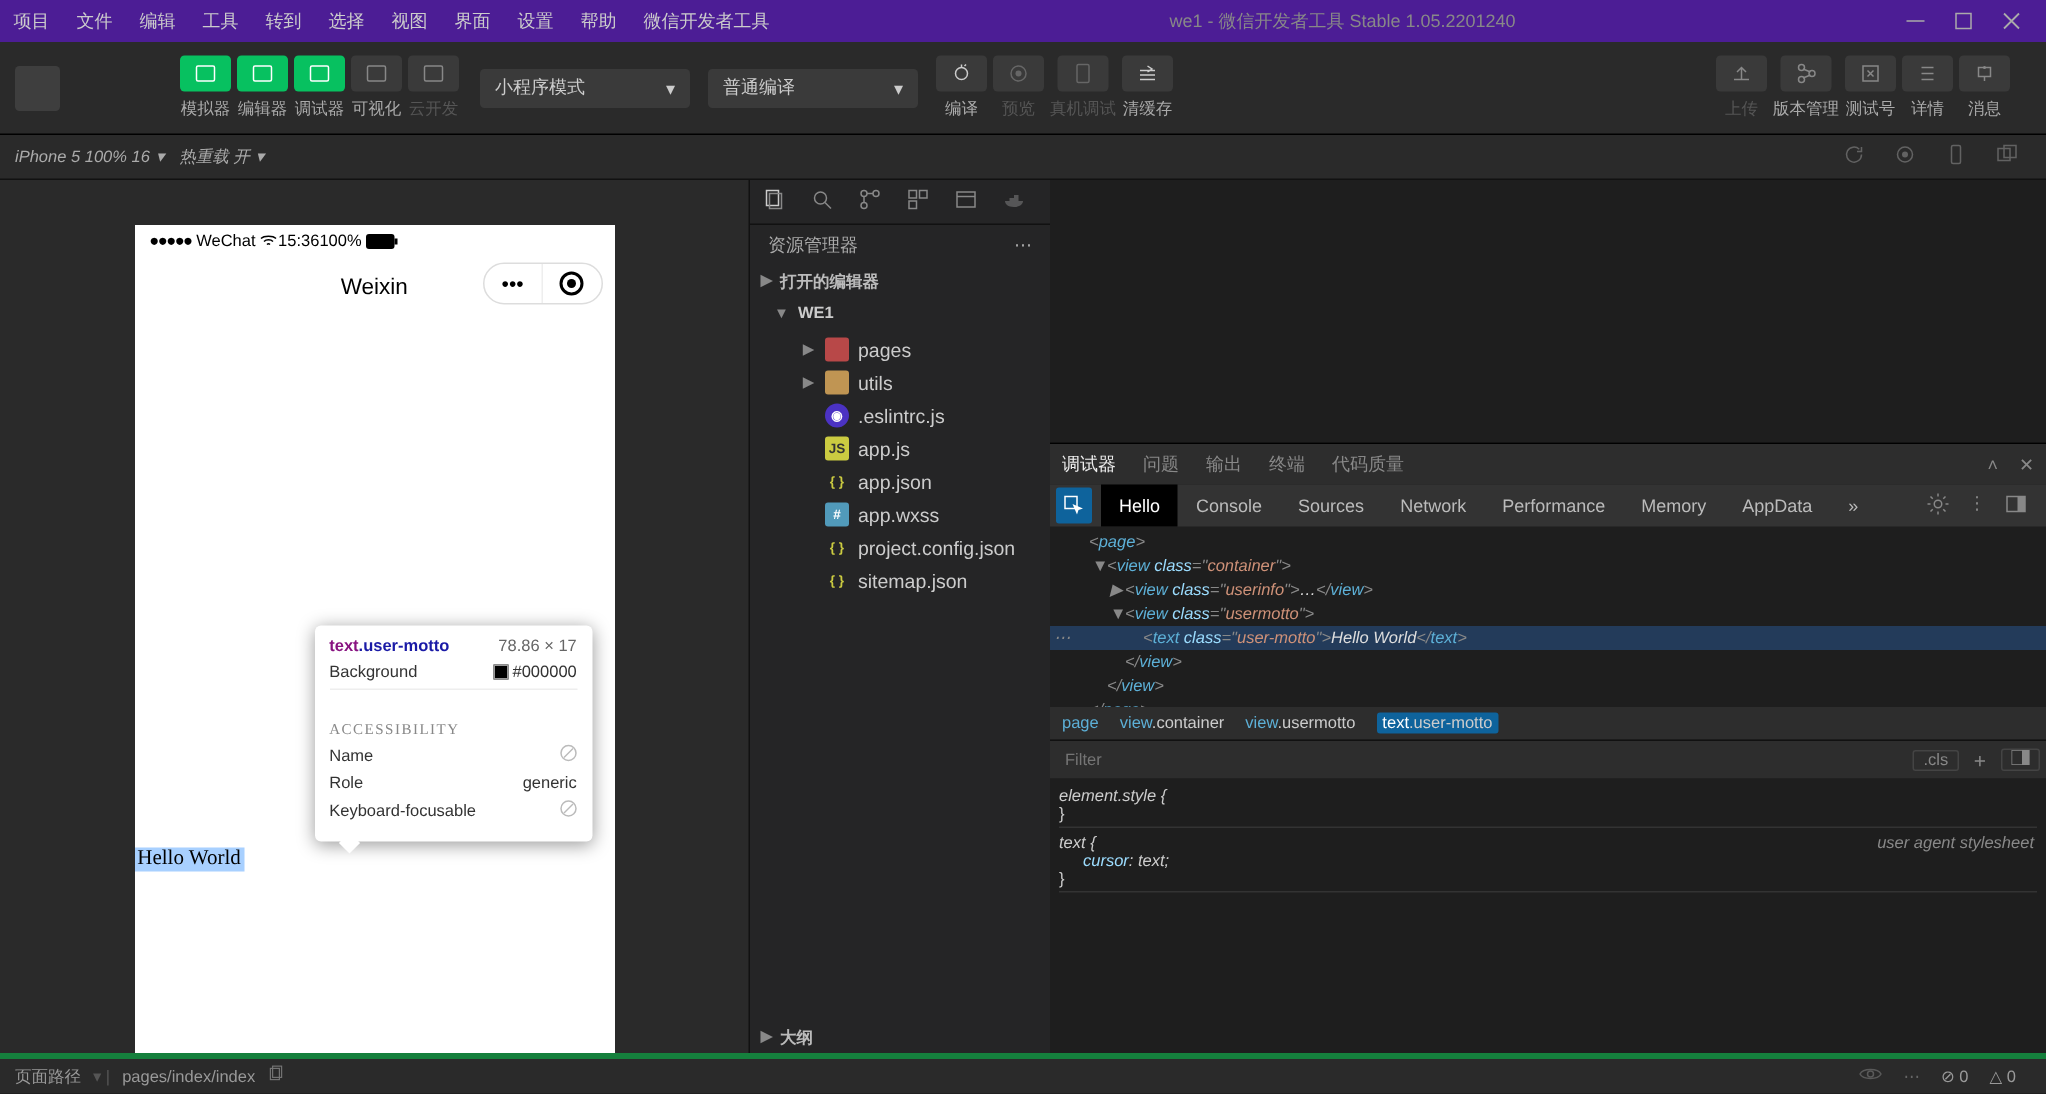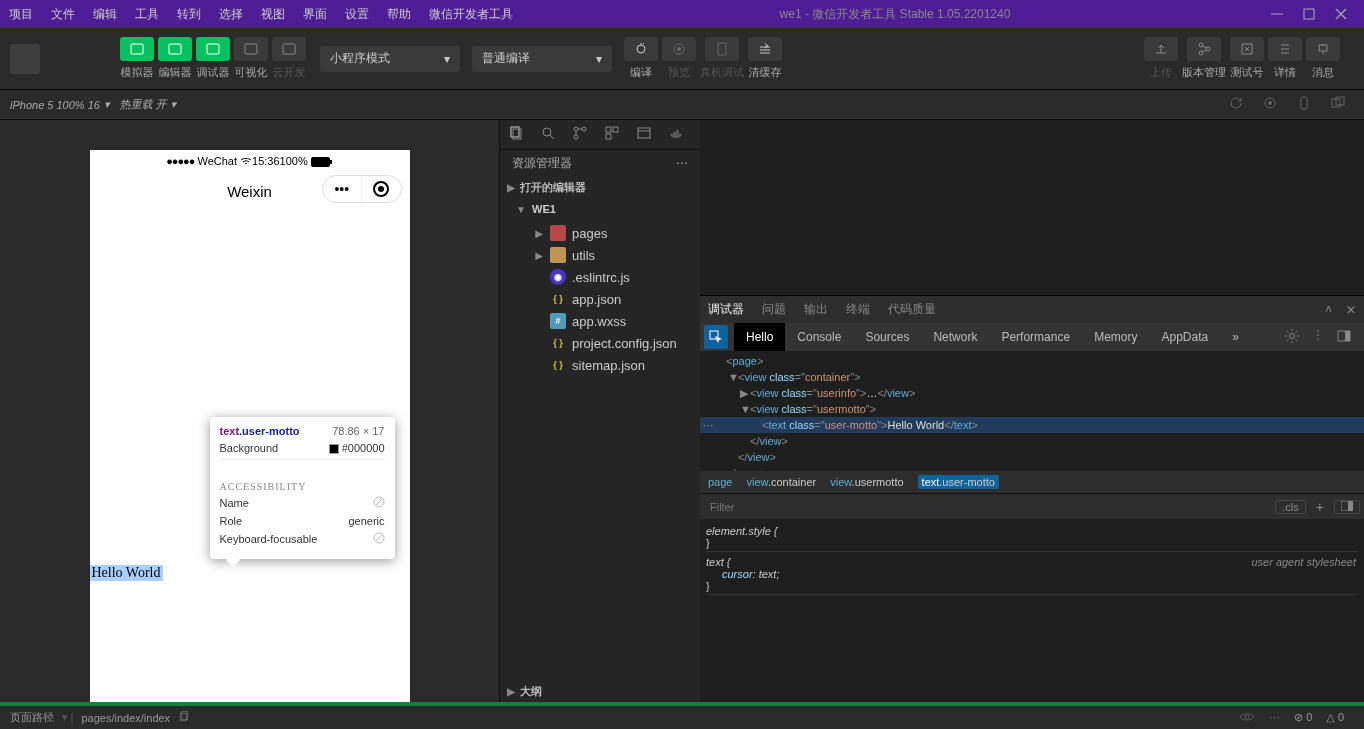--- a/index.html
+++ b/index.html
@@ -32,21 +32,21 @@
 .sim-dd { display:flex; align-items:center; gap:4px; cursor:pointer; color:#aaa; font-size:11px; }
 .sim-right { margin-left:auto; display:flex; gap:18px; align-items:center; padding-right:8px; }
 .sim-ico-btn { cursor:pointer; opacity:.6; }
 
 
 .workbench { display:flex; height:calc(100% - 28px - 62px - 30px - 27px); }
 
 
 .sim-panel { width:500px; background:#2a2a2a; border-right:1px solid #111; display:flex; justify-content:center; padding-top:30px; position:relative; }
 .phone { width:320px; height:552px; background:#fff; position:relative; }
-.phone-status { height:22px; display:flex; align-items:center; justify-content:center; padding:0 10px; font-size:11px; color:#000; }
+.phone-status { height:22px; display:flex; align-items:center; justify-content:flex-start; padding:0 10px; font-size:11px; color:#000; }
 .signal-dots { letter-spacing:-1px; font-weight:bold; }
 .phone-nav { height:38px; position:relative; display:flex; align-items:center; justify-content:center; color:#000; font-size:15px; }
 .capsule { position:absolute; right:8px; top:3px; width:80px; height:28px; border:1px solid #ddd; border-radius:14px; display:flex; }
 .cap-half { flex:1; display:flex; align-items:center; justify-content:center; font-size:14px; }
 .cap-half:first-child { border-right:1px solid #eee; }
 .cap-dot { width:16px; height:16px; border:2px solid #000; border-radius:50%; display:flex; align-items:center; justify-content:center; }
 .cap-dot::after { content:""; width:6px; height:6px; background:#000; border-radius:50%; }
 .phone-body { position:relative; height:490px; }
 .hello-txt { position:absolute; left:0; top:355px; font-family:Georgia,serif; font-size:14px; background:#a8d0ff; color:#000; padding:0 2px; }
 
@@ -87,21 +87,21 @@
 .dt-tab-outer.active { color:#eee; }
 .dt-outer-icons { margin-left:auto; display:flex; gap:14px; align-items:center; }
 .dt-inner-tabs { height:28px; background:#333; display:flex; align-items:center; padding:0 4px; }
 .dt-inspect-ico { width:24px; height:24px; background:#0e639c; border-radius:2px; display:flex; align-items:center; justify-content:center; margin-right:6px; cursor:pointer; }
 .dt-tab { padding:0 12px; height:28px; line-height:28px; cursor:pointer; color:#bbb; font-size:12px; }
 .dt-tab.active { background:#000; color:#fff; }
 .dt-more { margin-left:auto; display:flex; gap:12px; padding-right:8px; }
 
 
 .wxml-pane { height:120px; background:#1e1e1e; overflow:auto; font-family:Menlo,Consolas,monospace; font-size:11px; padding:2px 0; }
-.wx-line { height:16px; line-height:16px; white-space:nowrap; position:relative; }
+.wx-line { height:16px; line-height:16px; white-space:nowrap; position:relative;font-style:italic; }
 .wx-line.hl { background:#233b5a; }
 .wx-line.hl::before { content:"⋯"; position:absolute; left:0; color:#888; width:16px; text-align:center; }
 .lp0{padding-left:16px;}.lp1{padding-left:28px;}.lp2{padding-left:40px;}.lp3{padding-left:52px;}
 .wx-ar { color:#888; display:inline-block; width:10px; }
 .wx-tag{color:#5db0d7;} .wx-attr{color:#9bdcfe;} .wx-str{color:#ce9178;} .wx-punc{color:#888;} .wx-txt{color:#ddd;}
 
 .crumb-bar { height:22px; background:#2d2d2d; display:flex; align-items:center; padding:0 8px; gap:14px; font-size:11px; }
 .crumb-item { color:#5db0d7; cursor:pointer; }
 .crumb-item.sel { background:#0e639c; color:#fff; padding:1px 4px; border-radius:2px; }
 .crumb-cls { color:#ccc; }
@@ -448,20 +448,25 @@
           <span class="f-ico ico-folder"></span>
           <span>utils</span>
         </div>
         <div class="tree-row ind2">
           <span style="width: 10px;"></span>
           <span class="f-ico ico-eslint">◉</span>
           <span>.eslintrc.js</span>
         </div>
         <div class="tree-row ind2">
           <span style="width: 10px;"></span>
+          <span class="f-ico ico-js">JS</span>
+          <span>app.js</span>
+        </div>
+        <div class="tree-row ind2">
+          <span style="width: 10px;"></span>
           <span class="f-ico ico-json">{ }</span>
           <span>app.json</span>
         </div>
         <div class="tree-row ind2">
           <span style="width: 10px;"></span>
           <span class="f-ico ico-css">#</span>
           <span>app.wxss</span>
         </div>
         <div class="tree-row ind2">
           <span style="width: 10px;"></span>

